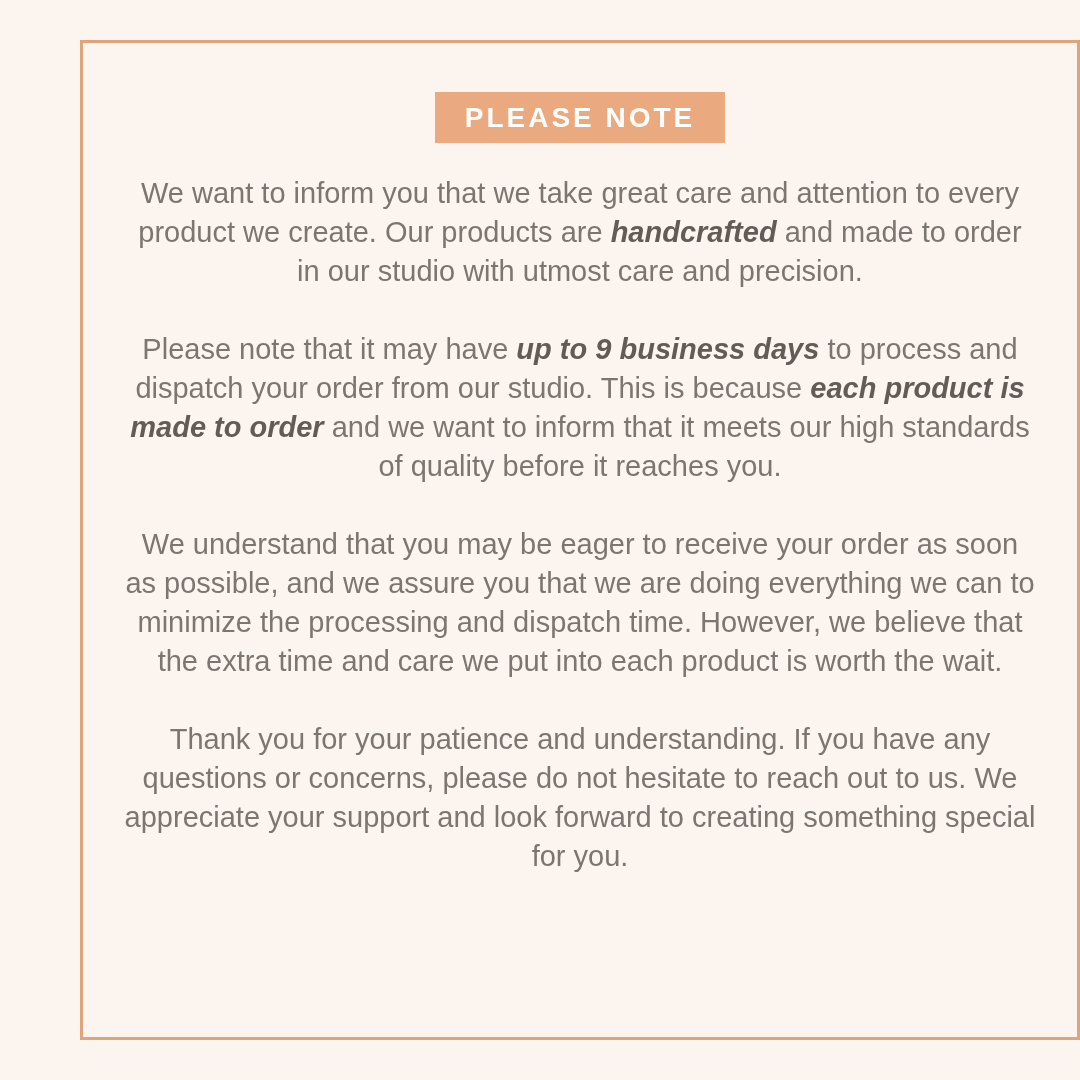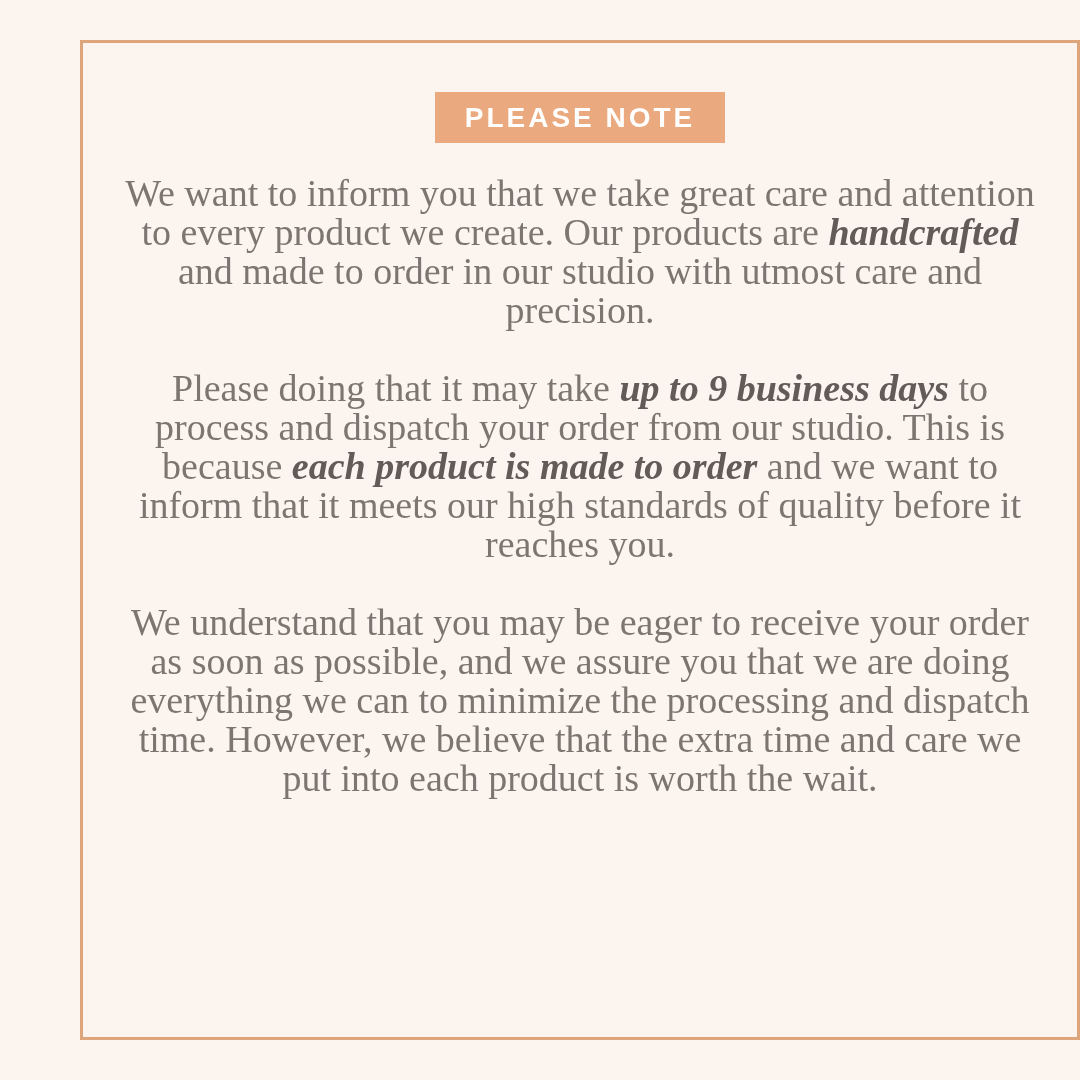--- a/index.html
+++ b/index.html
@@ -47,38 +47,38 @@
     letter-spacing: 3px;
     padding: 10px 30px 9px 30px;
     margin-bottom: 31px;
   }
   .paragraphs {
     width: 912px;
     margin: 0 auto;
   }
   .paragraphs p {
     color: var(--text);
-    font-size: 38px;
+    font-size: 29px;
     line-height: 39px;
     margin-bottom: 39px;
-    font-family: Liberation Serif, serif;
   }
   .paragraphs p:last-child { margin-bottom: 0; }
   .paragraphs .em {
     font-weight: 700;
     font-style: italic;
     color: var(--em);
   }
 </style>
 </head>
 <body>
 
 <div class="canvas">
   <div class="frame"></div>
   <div class="content">
     <div class="badge">PLEASE NOTE</div>
     <div class="paragraphs">
         <p><span>We want to inform you that we take great care and attention to every product we create. Our products are </span><span class="em">handcrafted</span><span> and made to order in our studio with utmost care and precision.</span></p>
-        <p><span>Please doing that it may take </span><span class="em">up to 9 business days</span><span> to process and dispatch your order from our studio. This is because </span><span class="em">each product is made to order</span><span> and we want to inform that it meets our high standards of quality before it reaches you.</span></p>
+        <p><span>Please note that it may have </span><span class="em">up to 9 business days</span><span> to process and dispatch your order from our studio. This is because </span><span class="em">each product is made to order</span><span> and we want to inform that it meets our high standards of quality before it reaches you.</span></p>
         <p><span>We understand that you may be eager to receive your order as soon as possible, and we assure you that we are doing everything we can to minimize the processing and dispatch time. However, we believe that the extra time and care we put into each product is worth the wait.</span></p>
+        <p><span>Thank you for your patience and understanding. If you have any questions or concerns, please do not hesitate to reach out to us. We appreciate your support and look forward to creating something special for you.</span></p>
       </div>
   </div>
 </div>
 
 </body></html>

